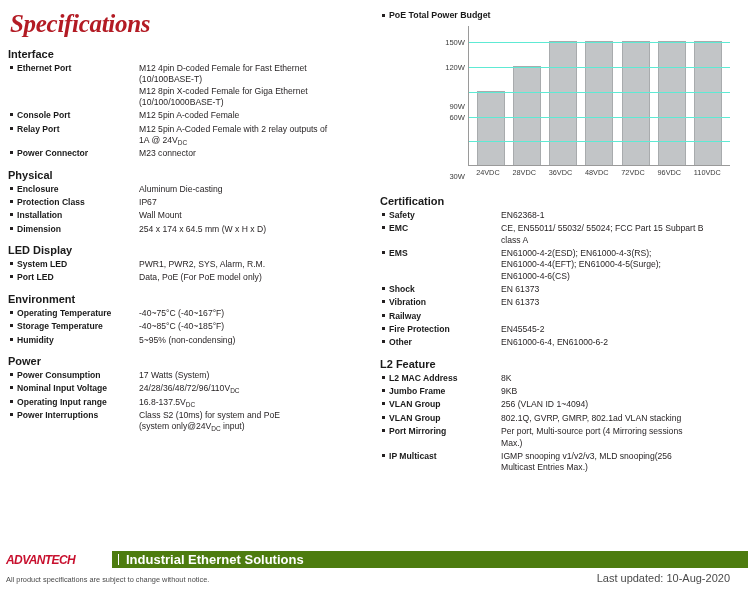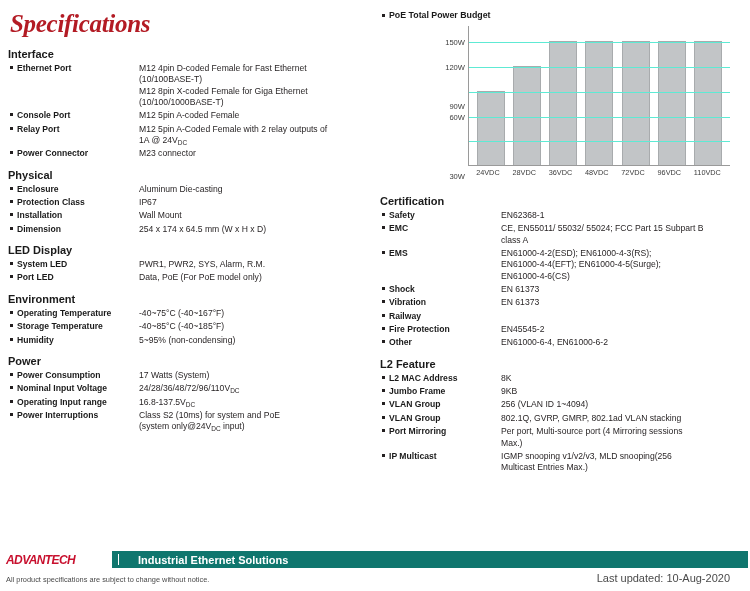--- a/index.html
+++ b/index.html
@@ -153,27 +153,27 @@
   .brand-logo {
     font-family: "Liberation Sans", sans-serif;
     font-weight: bold;
     font-style: italic;
     font-size: 12px;
     color: #c8102e;
     letter-spacing: -0.6px;
   }
   .footer-blue {
     flex: 1 1 auto;
-    background: #0f766e;
+    background: #4d7c0f;
     color: #ffffff;
-    font-size: 11px;
+    font-size: 13px;
     font-weight: bold;
     display: flex;
     align-items: center;
-    padding-left: 26px;
+    padding-left: 14px;
     position: relative;
   }
   .footer-blue:before {
     content: "";
     position: absolute;
     left: 6px; top: 3px; bottom: 3px;
     width: 1px;
     background: #ffffff;
   }
   .footer-note {

